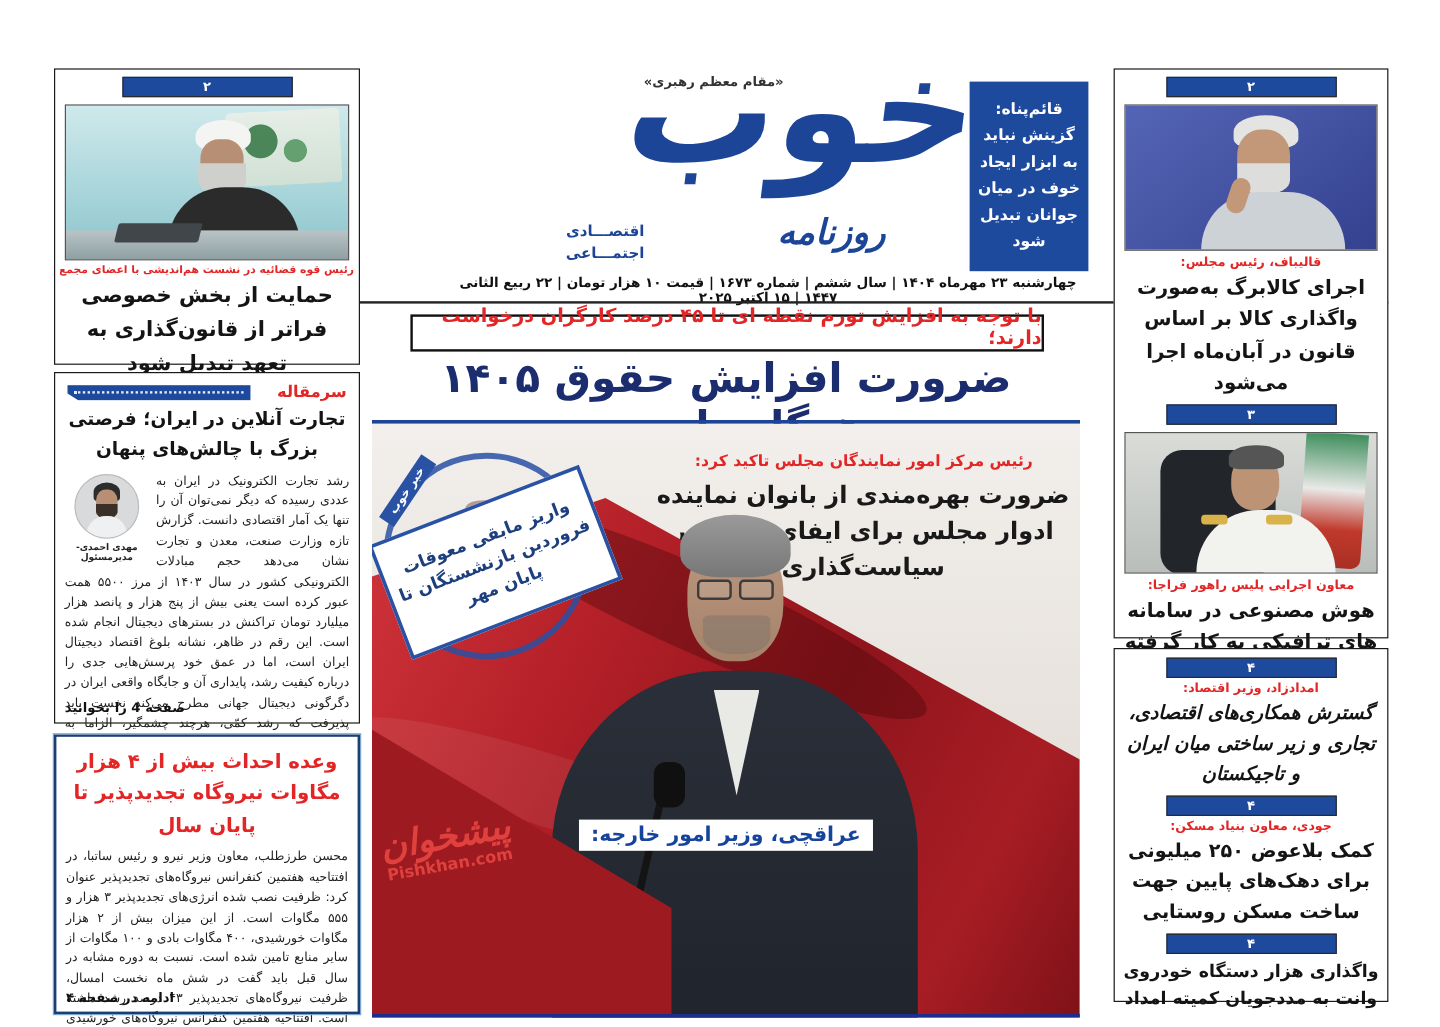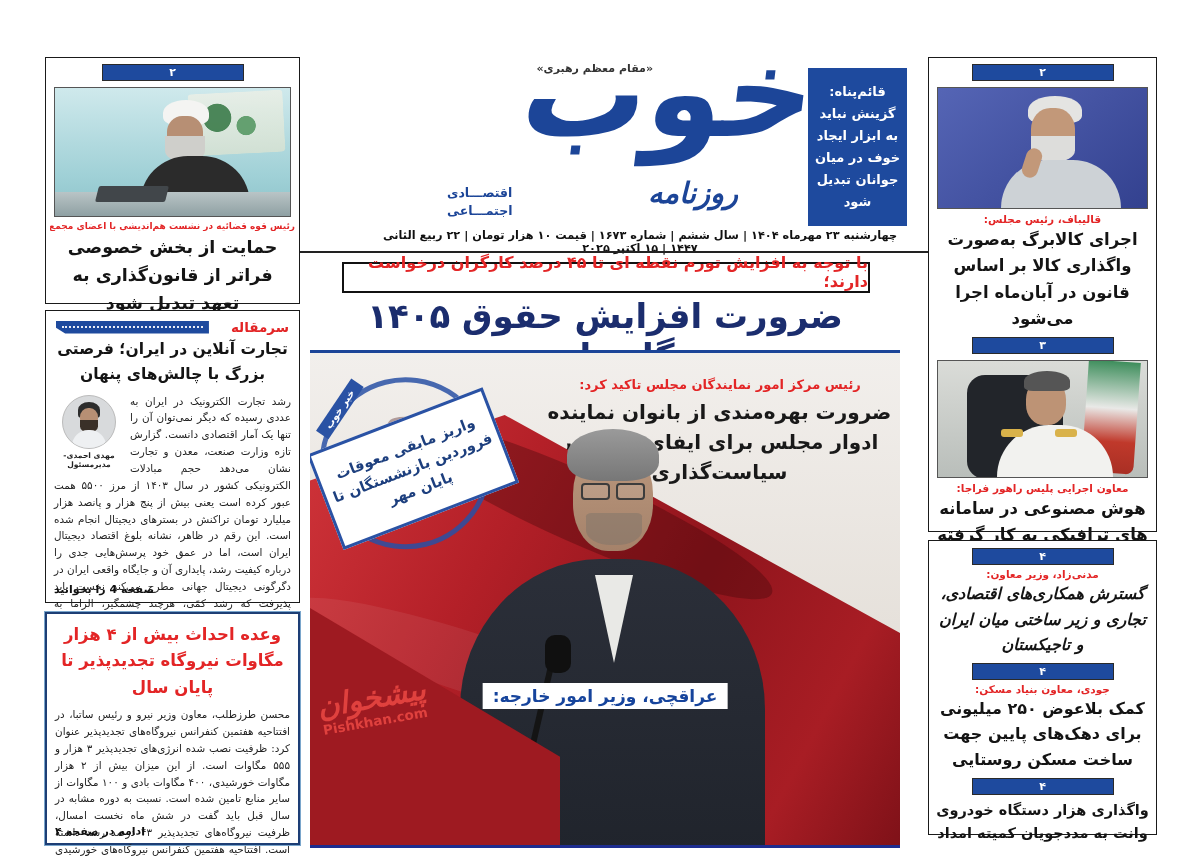--- a/index.html
+++ b/index.html
@@ -13,21 +13,21 @@
   .photo{position:relative;overflow:hidden;border:1px solid #555;box-sizing:border-box;}
   .promo{position:absolute;background:#1e4a9e;color:#fff;font-weight:bold;font-size:13px;line-height:1.7;
          text-align:center;box-sizing:border-box;padding:10px 5px;display:flex;align-items:center;justify-content:center;}
   .body-copy{font-size:10.4px;line-height:1.62;color:#222;text-align:justify;}
   .continue{font-weight:bold;font-size:11px;color:#111;}
   
   .logo-main{position:absolute;left:545px;top:22px;width:270px;font-size:124px;line-height:1.15;font-weight:bold;
              color:#1c4598;transform:skewX(-7deg);text-align:center;}
   .logo-sub{position:absolute;left:648px;top:176px;font-size:29px;font-weight:bold;font-style:italic;color:#1c4598;}
   .logo-tags{position:absolute;left:447px;top:184px;width:90px;font-size:12.5px;font-weight:bold;color:#1c4598;
-             line-height:1.45;text-align:left;}
+             line-height:1.45;text-align:right;}
   .tagline{position:absolute;left:428px;top:40px;width:225px;font-size:14.5px;font-weight:bold;color:#111;text-align:right;}
   .attrib{position:absolute;left:428px;top:62px;width:225px;font-size:11px;font-weight:bold;color:#333;text-align:right;}
   .dateline{position:absolute;left:370px;top:229px;width:540px;font-size:11.3px;font-weight:bold;color:#111;text-align:center;}
   .rule{position:absolute;left:45px;top:251px;width:1112px;height:2px;background:#222;}
   
   .lead-kicker-box{position:absolute;left:342px;top:262px;width:528px;height:31px;border:2px solid #111;
                    background:#fff;display:flex;align-items:flex-end;justify-content:center;box-sizing:border-box;}
   .lead-kicker-box span{color:#e32526;font-weight:bold;font-size:16px;}
   .lead-headline{position:absolute;left:310px;top:296px;width:590px;font-size:34px;font-weight:bold;
                  color:#1b2d6e;text-align:center;}
@@ -238,21 +238,21 @@
       <div class="po-body"></div>
       <div class="po-ep1"></div>
       <div class="po-ep2"></div>
     </div>
     <div class="kicker" style="font-size:10.5px;">معاون اجرایی پلیس راهور فراجا:</div>
     <div class="hl" style="font-size:16.5px;line-height:1.6;margin:2px 8px;">هوش مصنوعی در سامانه های ترافیکی به کار گرفته شد</div>
   </div>
 
   <div class="box" style="left:928px;top:540px;width:229px;height:295px;">
     <div class="badge" style="margin-top:7px;">۴</div>
-    <div class="kicker" style="font-size:10.5px;margin-top:3px;">مدنی‌زاد، وزیر معاون:</div>
+    <div class="kicker" style="font-size:10.5px;margin-top:3px;">امداد‌زاد، وزیر اقتصاد:</div>
     <div class="hl" style="font-size:16px;line-height:1.6;margin:1px 8px 5px;font-style:italic;">گسترش همکاری‌های اقتصادی، تجاری و زیر ساختی میان ایران و تاجیکستان</div>
     <div class="badge">۴</div>
     <div class="kicker" style="font-size:10.5px;margin-top:3px;">جودی، معاون بنیاد مسکن:</div>
     <div class="hl" style="font-size:16px;line-height:1.6;margin:1px 8px 5px;">کمک بلاعوض ۲۵۰ میلیونی برای دهک‌های پایین جهت ساخت مسکن روستایی</div>
     <div class="badge">۴</div>
     <div class="hl" style="font-size:14.5px;line-height:1.65;margin:4px 4px;">واگذاری هزار دستگاه خودروی وانت به مددجویان کمیته امداد</div>
   </div>
 
 </div>
 

